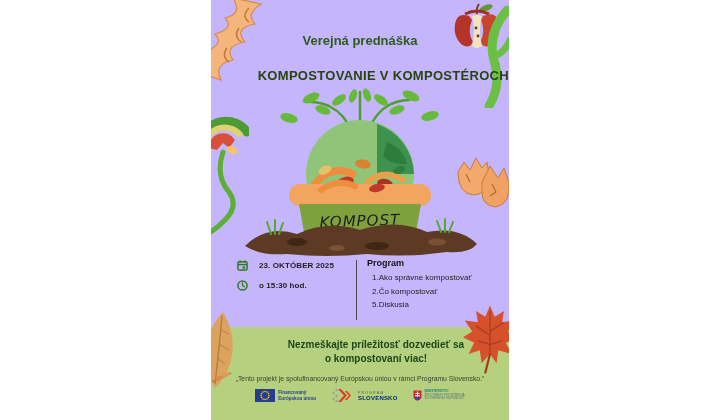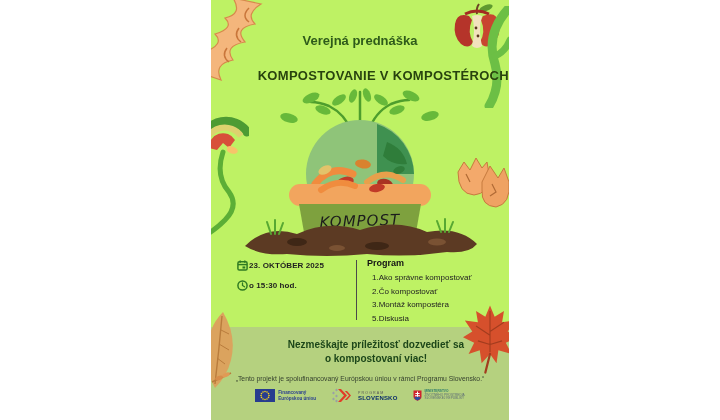--- a/index.html
+++ b/index.html
@@ -1,26 +1,26 @@
 <!DOCTYPE html>
 <html><head>
 <meta charset="utf-8">
 <style>
   * { margin:0; padding:0; box-sizing:border-box; }
   body { font-family:"Liberation Sans","DejaVu Sans",sans-serif; }
   .stage { position:relative; width:720px; height:420px; background:#ffffff; overflow:hidden; margin:0 auto; }
-  .poster { position:absolute; left:211px; top:0; width:298px; height:420px; background:#bef264; overflow:hidden; }
+  .poster { position:absolute; left:211px; top:0; width:298px; height:420px; background:#c4b5fd; overflow:hidden; }
   .abs { position:absolute; }
 
   
   .pretitle { top:33px; left:0; width:100%; text-align:center; font-size:13px; font-weight:bold; color:#2e5a1a; }
   .title { top:68px; left:0; width:100%; text-align:right; font-size:13px; font-weight:bold; color:#28430e; letter-spacing:.3px; }
 
   
-  .info-row { display:flex; gap:1px; align-items:center; }
+  .info-row { display:flex; gap:11px; align-items:center; }
   .info-text { font-size:8px; font-weight:600; color:#1f1f1f; letter-spacing:.1px; }
   .loc-text div { line-height:10.5px; }
   .divider { left:145px; top:260px; width:1px; height:60px; background:#4a4a4a; }
   .prog { left:156px; top:258px; width:135px; }
   .prog-head { font-size:9px; font-weight:bold; color:#141414; margin-bottom:3px; }
   .prog-item { font-size:8px; color:#222; line-height:13.5px; padding-left:5px; font-weight:500; }
 
   
   .banner { left:0; top:327px; width:298px; height:93px; background:#b5d17f; }
   .banner-line { width:100%; text-align:center; font-size:10px; font-weight:bold; color:#1c4619; line-height:14px;margin-left:16px; }
@@ -152,21 +152,20 @@
       <span class="info-text">o 15:30 hod.</span>
     </div>
 
 
     <div class="abs divider"></div>
 
     <div class="abs prog">
       <div class="prog-head">Program</div>
       <div class="prog-item">1.Ako správne kompostovať</div>
       <div class="prog-item">2.Čo kompostovať</div>
-      <div class="prog-item">3.Montáž kompostéra</div>
       <div class="prog-item">5.Diskusia</div>
     </div>
 
     <div class="abs banner">
       <div class="banner-text">
         <div class="banner-line">Nezmeškajte príležitosť dozvedieť sa</div>
         <div class="banner-line">o kompostovaní viac!</div>
       </div>
       <div class="quote">„Tento projekt je spolufinancovaný Európskou úniou v rámci Programu Slovensko.“</div>
 

